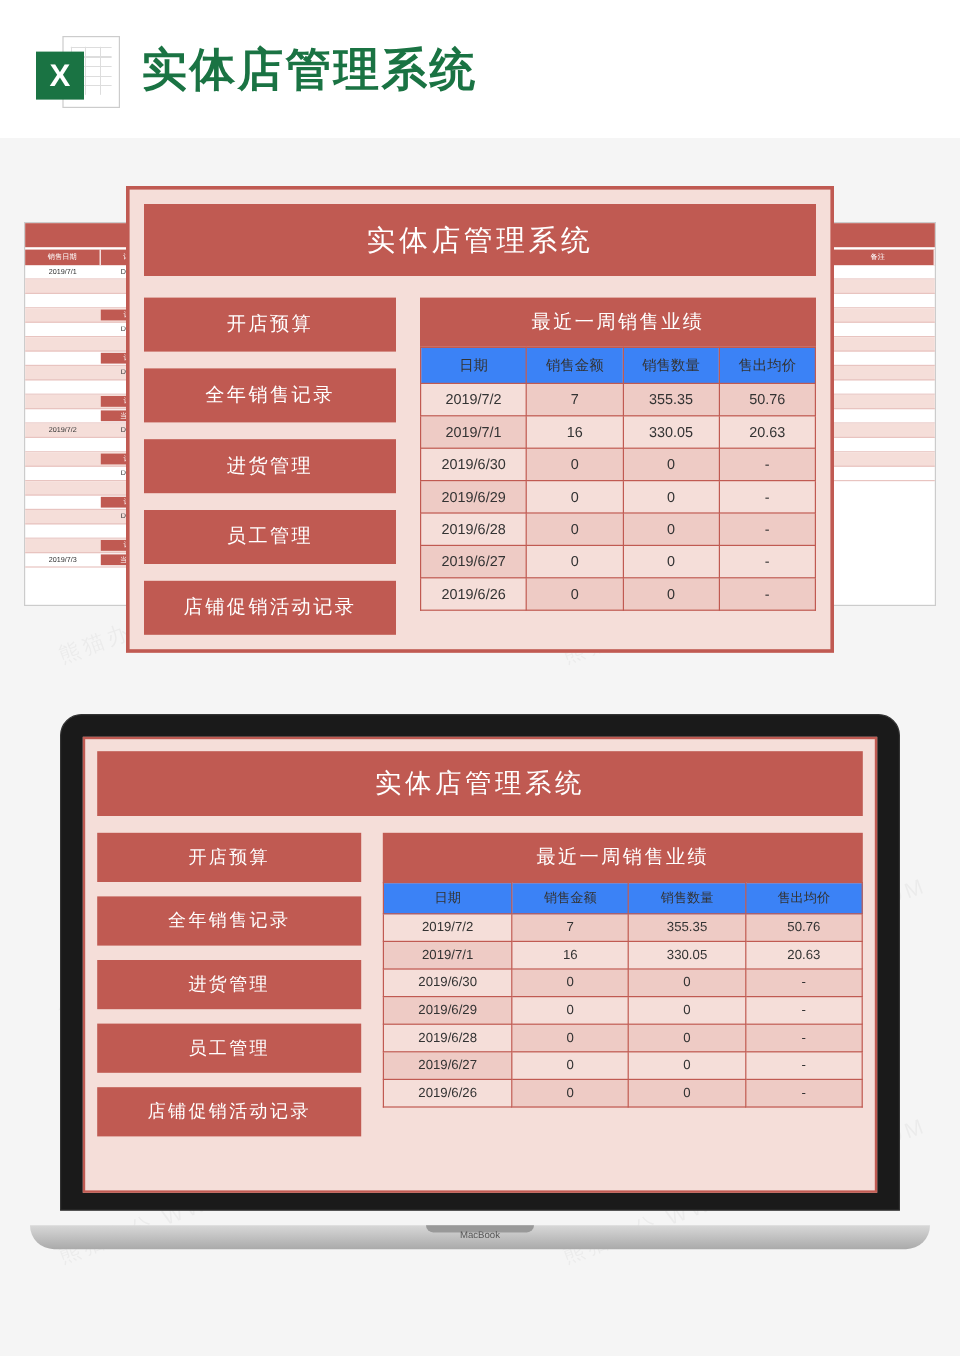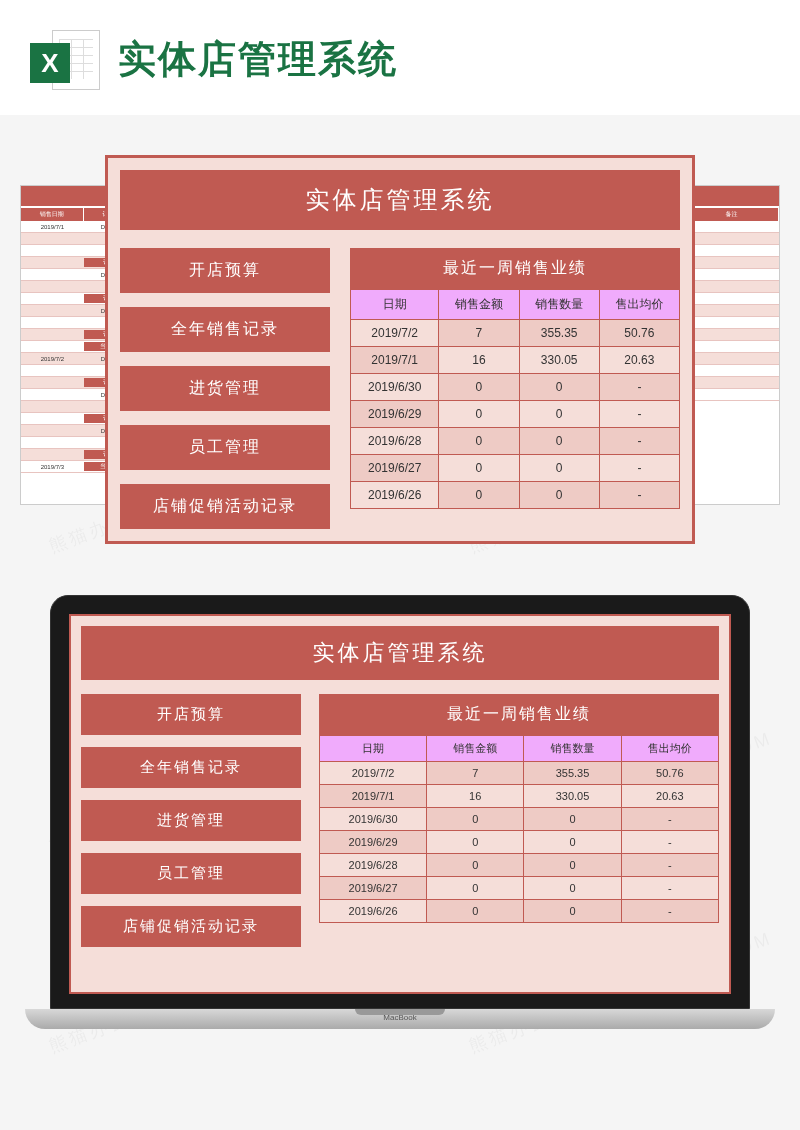--- a/index.html
+++ b/index.html
@@ -149,21 +149,21 @@
   .data-title {
     background: #c05a52;
     color: #fff;
     text-align: center;
     padding: 10px 0;
     font-size: 16px;
     letter-spacing: 2px;
   }
   .data-table { width: 100%; border-collapse: collapse; font-size: 12px; }
   .data-table th {
-    background: #f0abfc;
+    background: #3b82f6;
     border: 1px solid #c05a52;
     padding: 6px 2px;
     font-weight: normal;
     color: #333;
   }
   .data-table td {
     border: 1px solid #c05a52;
     padding: 6px 2px;
     text-align: center;
     color: #333;
@@ -191,21 +191,21 @@
   .screen {
     background: #f5ded9;
     border: 2px solid #c05a52;
     padding: 10px;
     height: 380px;
   }
   .laptop-base {
     height: 20px;
     background: linear-gradient(#d8d8d8, #aaa);
     border-radius: 0 0 30px 30px;
-    margin: 0 -25px;
+    margin: 12px -25px;
     position: relative;
   }
   .laptop-base::before {
     content: "";
     position: absolute;
     top: 0; left: 50%;
     transform: translateX(-50%);
     width: 90px; height: 6px;
     background: #999;
     border-radius: 0 0 6px 6px;

